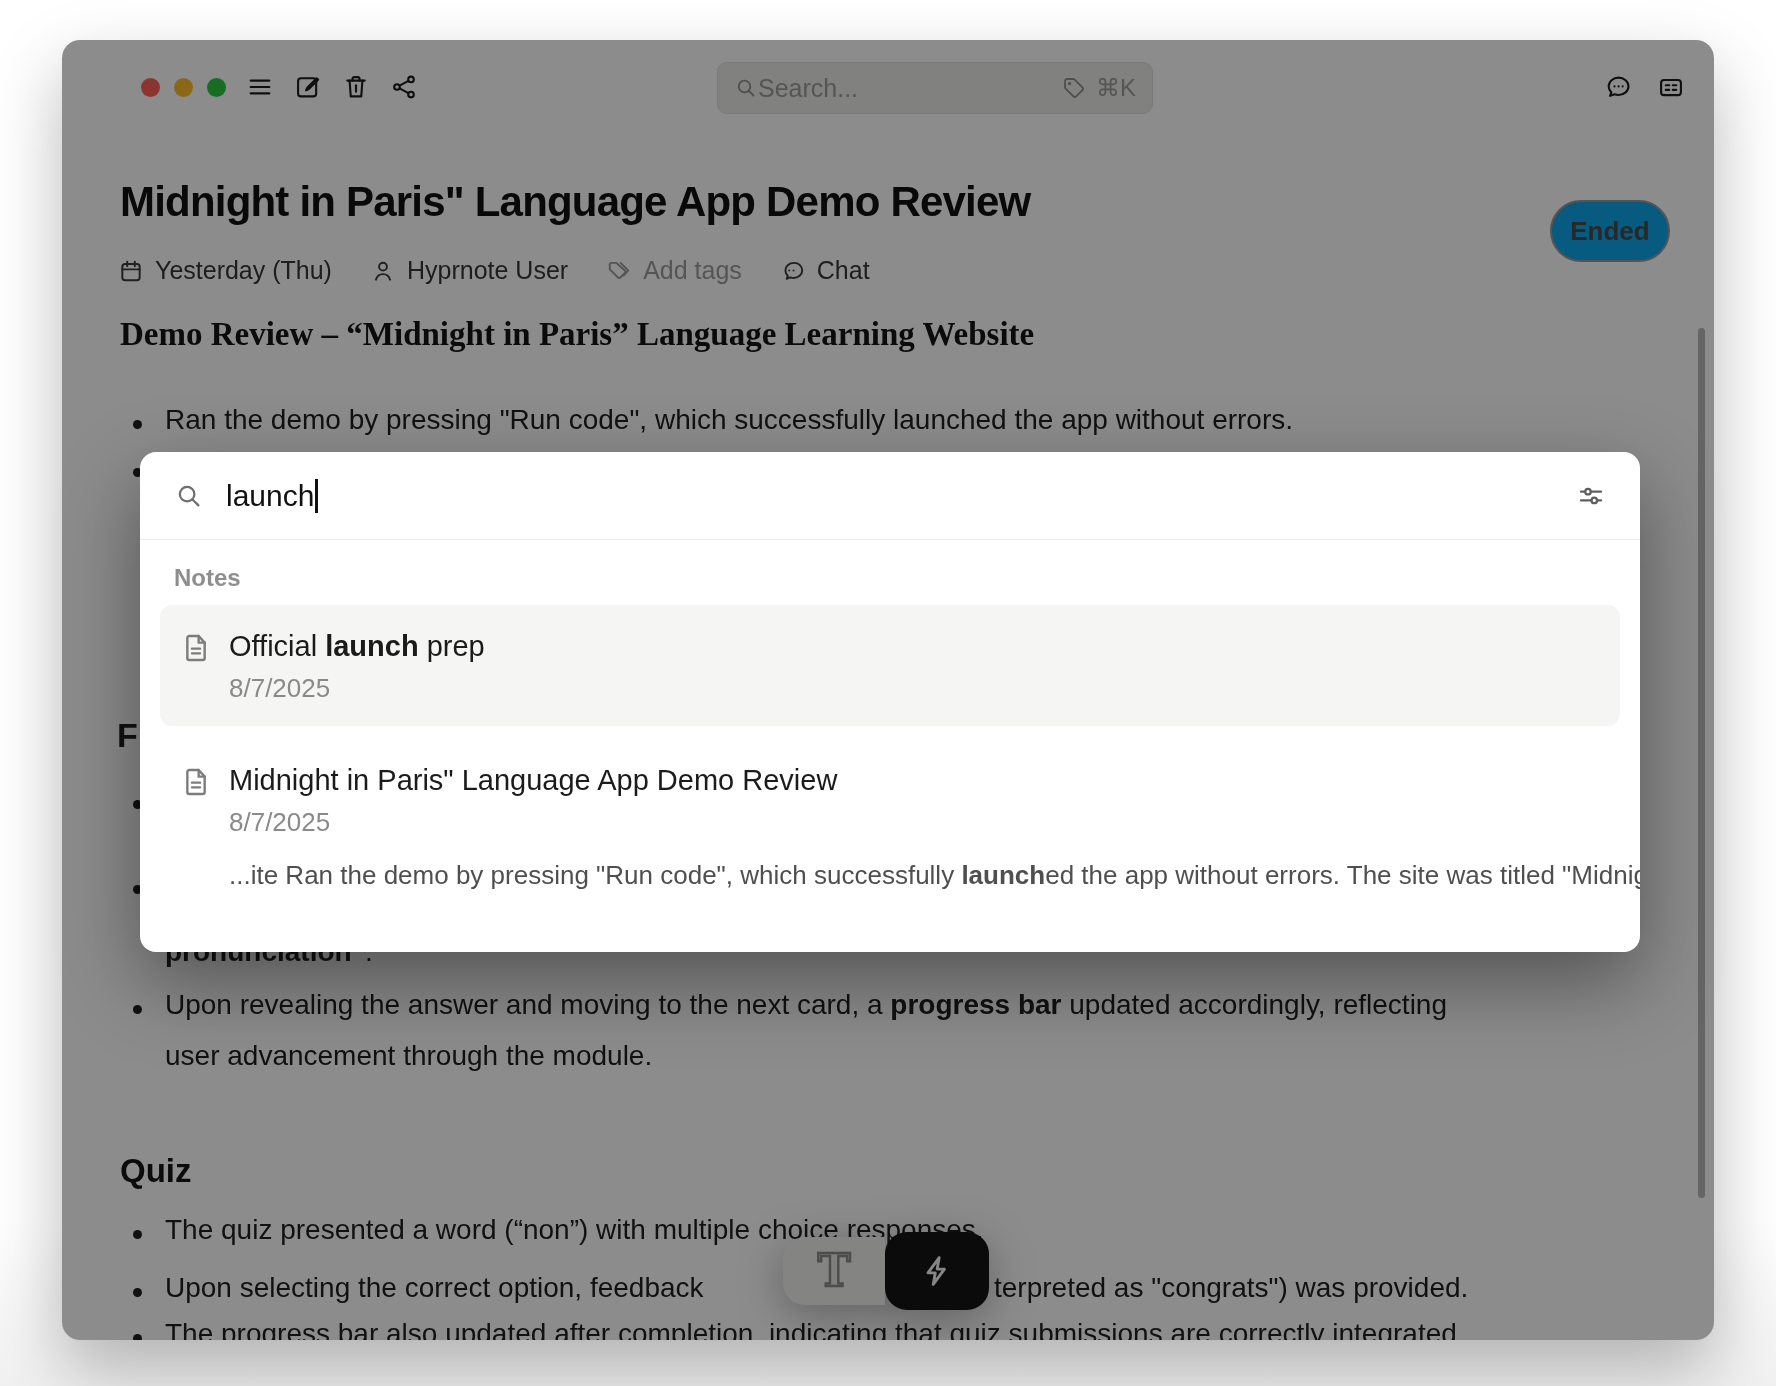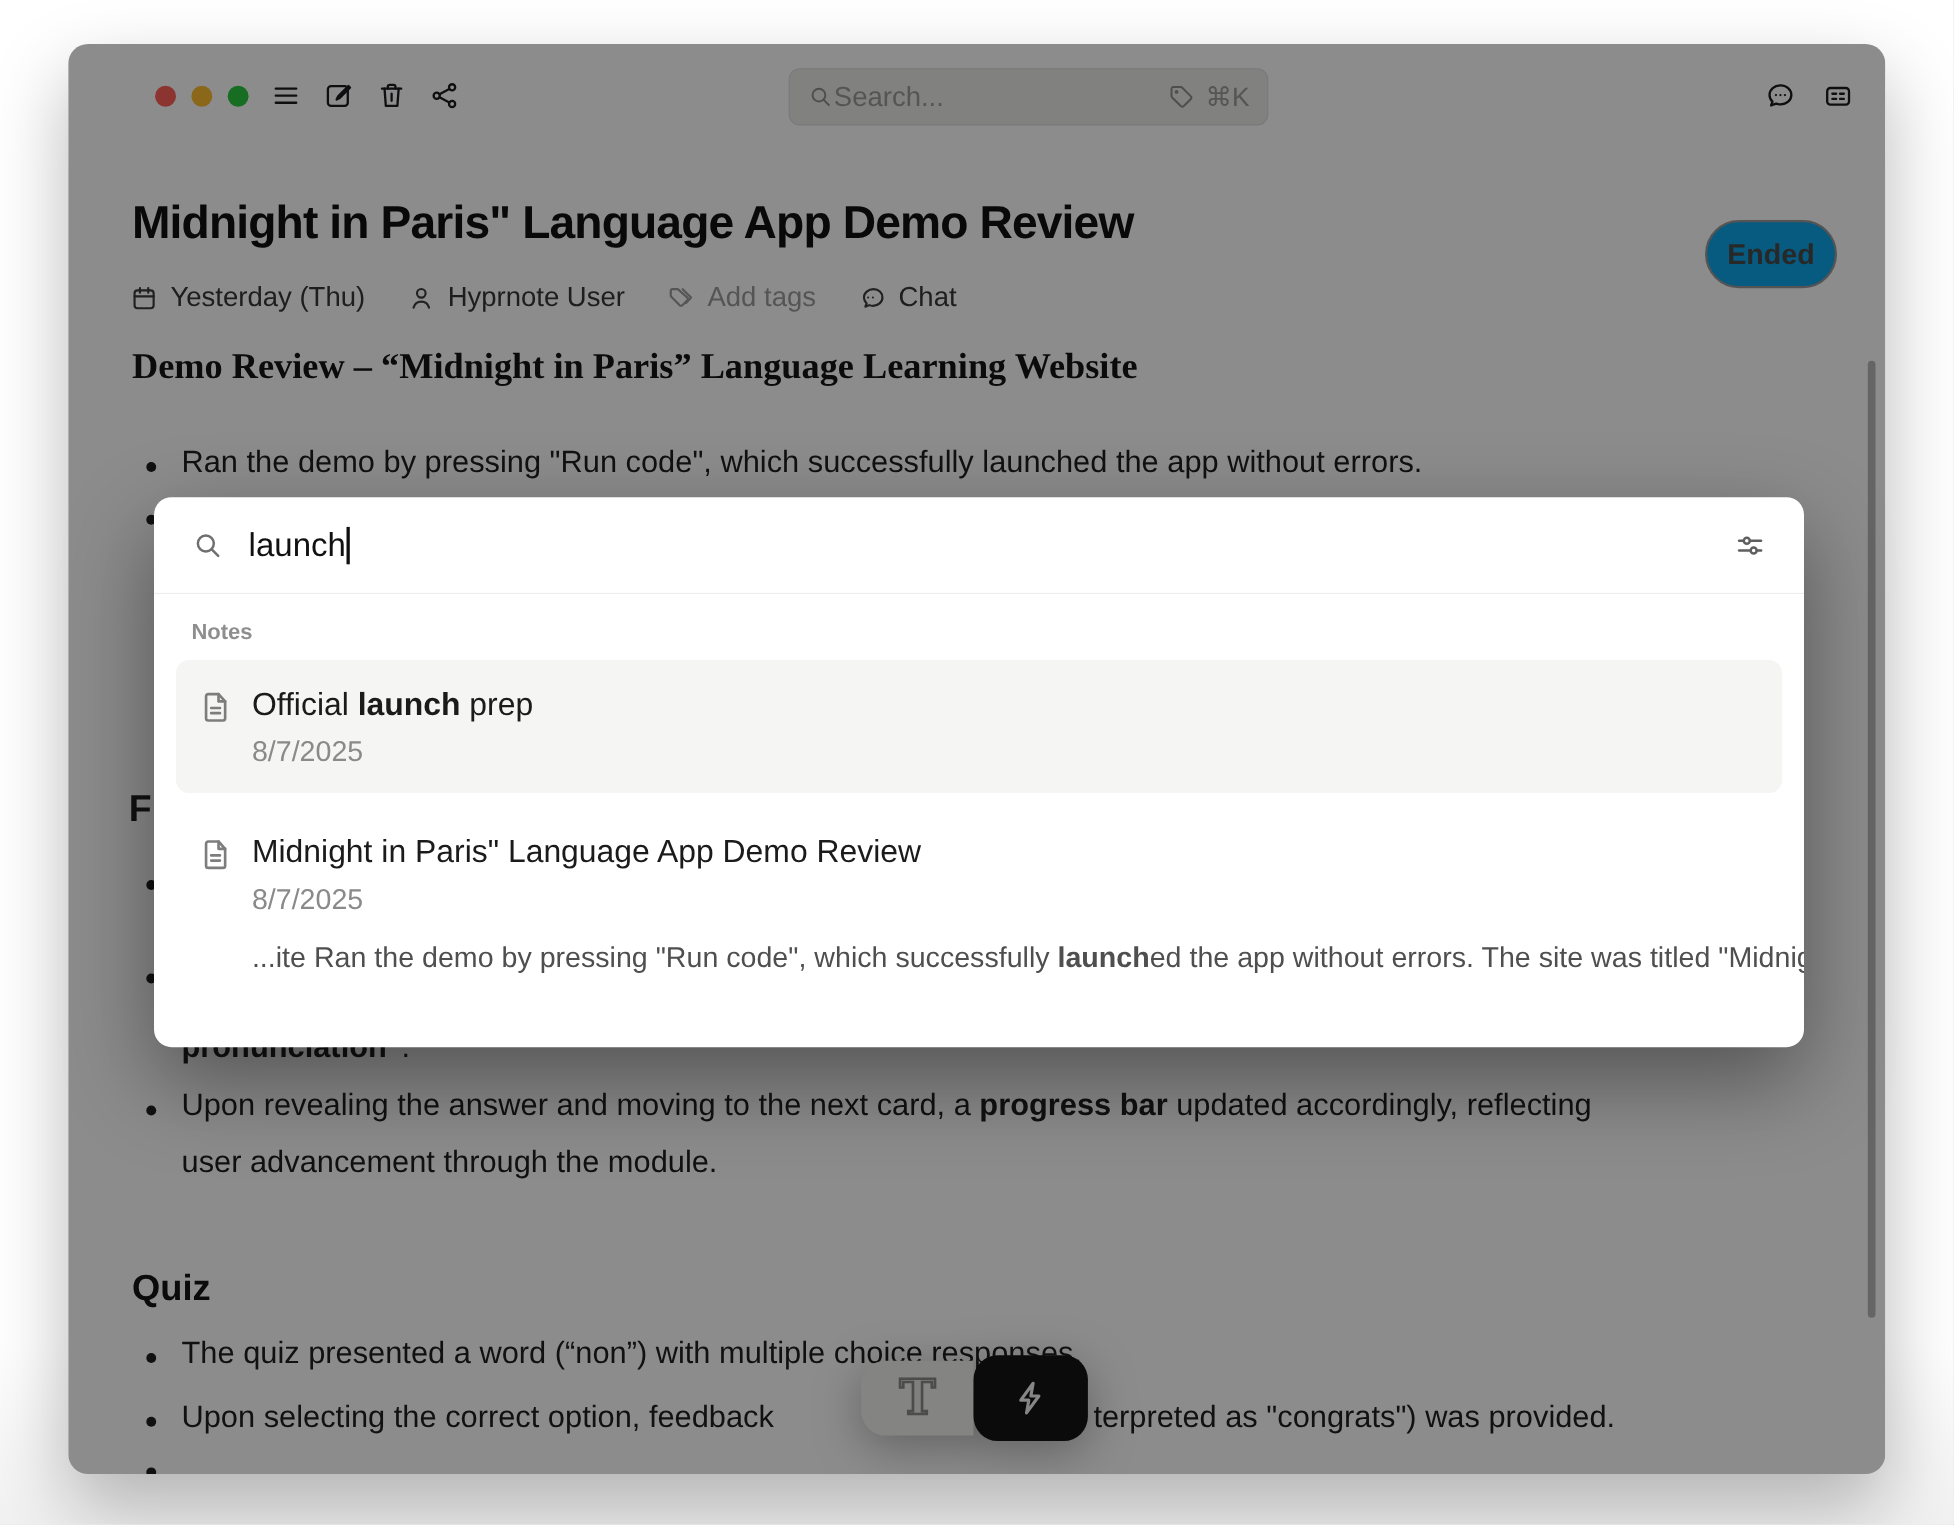--- a/index.html
+++ b/index.html
@@ -64,21 +64,21 @@
   .dim { position:absolute; inset:0; background:rgba(0,0,0,0.45); z-index:10; }
 
   
   .modal { position:absolute; left:140px; top:452px; width:1500px; height:500px; background:#ffffff;
            border-radius:16px; box-shadow:0 30px 80px rgba(0,0,0,0.4); z-index:20; overflow:hidden; }
   .modal-input { display:flex; align-items:center; height:88px; padding:0 34px; border-bottom:1.5px solid #ececec; }
   .modal-input .mag { width:30px; height:30px; color:#6f6f6f; }
   .modal-input .q { font-size:30px; color:#111; margin-left:22px; }
   .caret { display:inline-block; width:2.5px; height:34px; background:#111; vertical-align:middle; margin-left:1px; }
   .modal-input .sliders { margin-left:auto; width:30px; height:30px; color:#5f5f5f; }
-  .section-label { margin:24px 0 13px 34px; font-size:20px; color:#8e8e8e; font-weight:600; }
+  .section-label { margin:24px 0 13px 34px; font-size:24px; color:#8e8e8e; font-weight:600; }
 
   .result { margin:0 20px; border-radius:12px; display:flex; gap:17px; padding:25px 24px 22px 20px; }
   .result.hl { background:#f5f5f4; }
   .result .ficon { width:32px; height:32px; color:#7d7d7d; flex:0 0 auto; margin-top:2px; }
   .r-title { font-size:29px; color:#1b1b1b; font-weight:500; }
   .r-date  { font-size:26px; color:#8a8a8a; margin-top:10px; }
   .r-snippet { font-size:26px; color:#4f4f4f; margin-top:22px; white-space:nowrap; }
   .result.row2 { padding-top:38px; padding-bottom:30px; }
 </style>
 </head>
@@ -206,20 +206,21 @@
     <div class="h2" style="top:1112px;">Quiz</div>
 
     <div class="dot" style="left:71px; top:1190px;"></div>
     <div class="body-line" style="left:103px; top:1174px;">The quiz presented a word (“non”) with multiple choice responses.</div>
 
     <div class="dot" style="left:71px; top:1248px;"></div>
     <div class="body-line" style="left:103px; top:1232px;">Upon selecting the correct option, feedback</div>
     <div class="body-line" style="left:932px; top:1232px;">terpreted as "congrats") was provided.</div>
 
     <div class="dot" style="left:71px; top:1294px;"></div>
+    <div class="body-line" style="left:103px; top:1278px;">The progress bar also updated after completion, indicating that quiz submissions are correctly integrated</div>
 
     <div class="scrollbar"></div>
 
     <div class="seg-wrap">
       <div class="seg-left">
         <span class="tglyph">T</span>
       </div>
       <div class="seg-right">
         <svg viewBox="0 0 24 24">
             <path d="M13.4 3.5 6.3 13.2h4.6l-1.3 7.3 7.1-9.7h-4.6z"></path>

